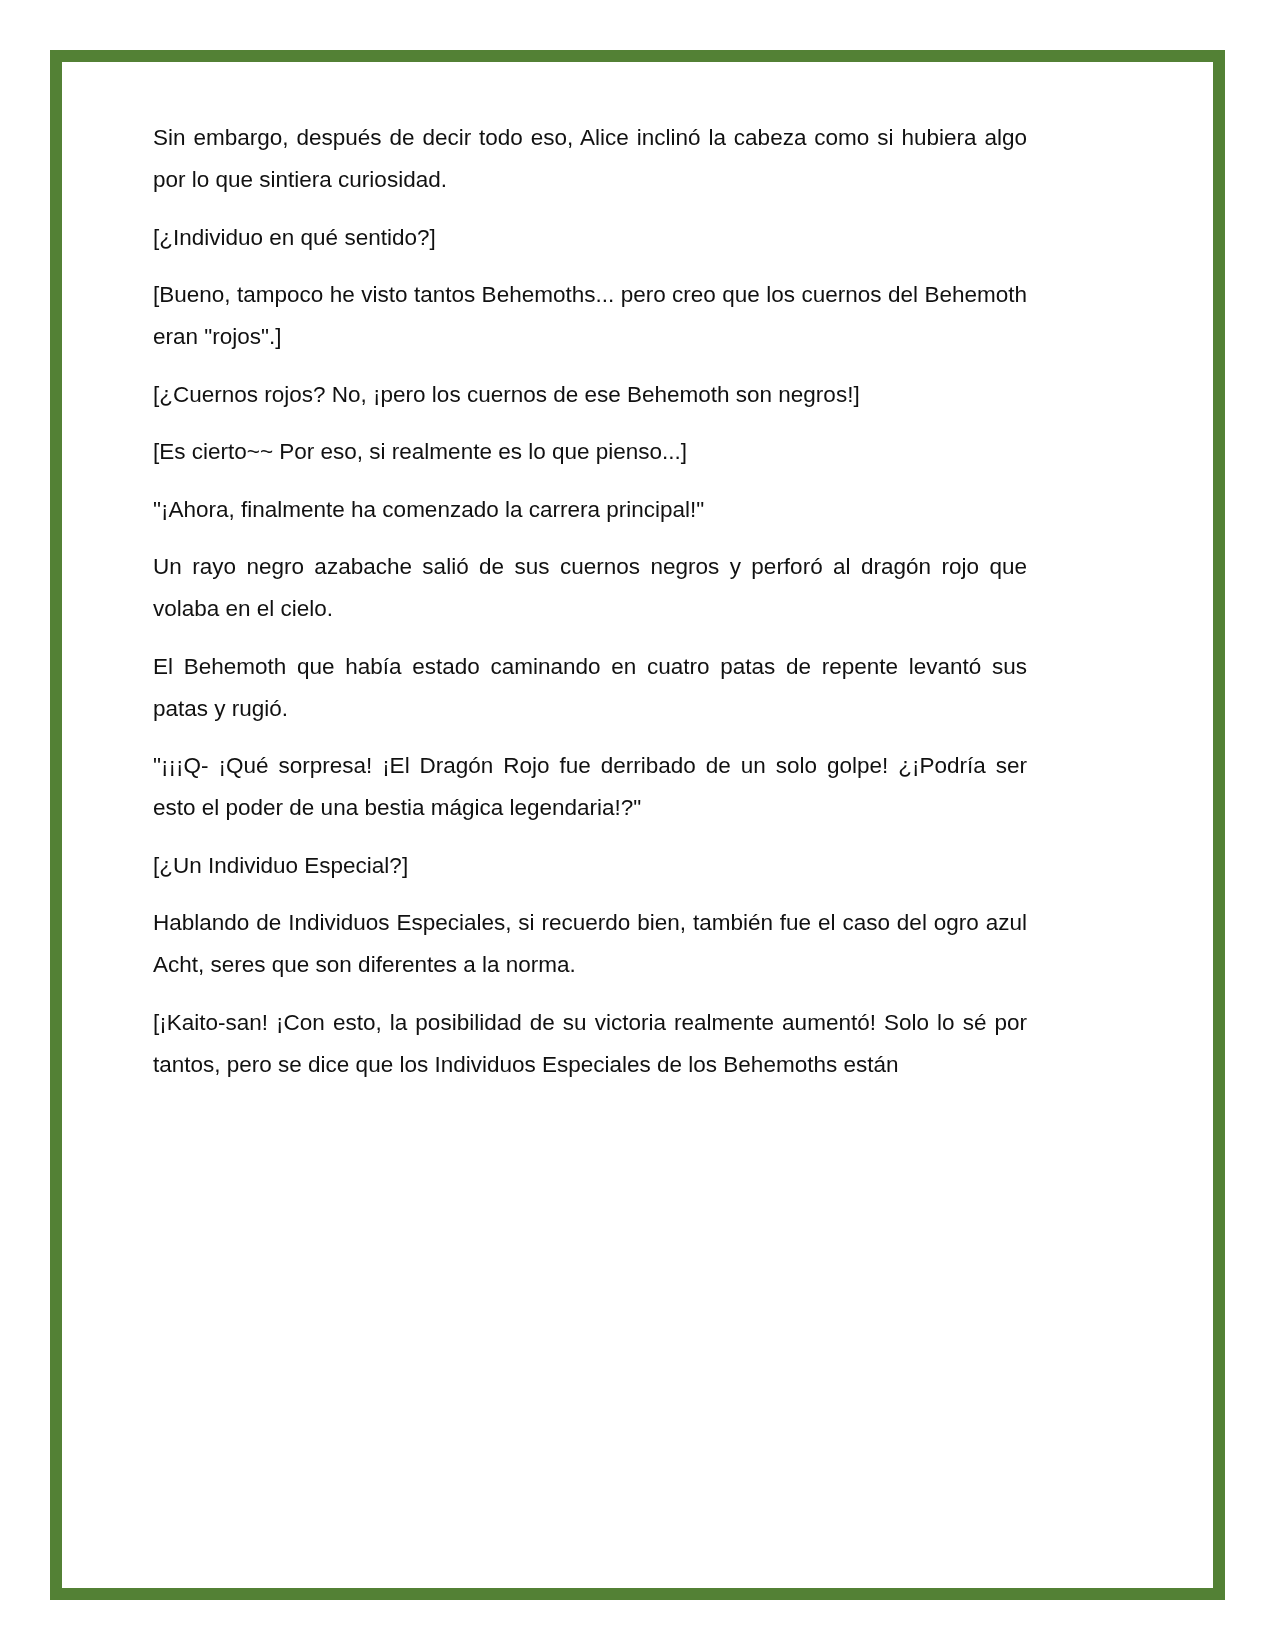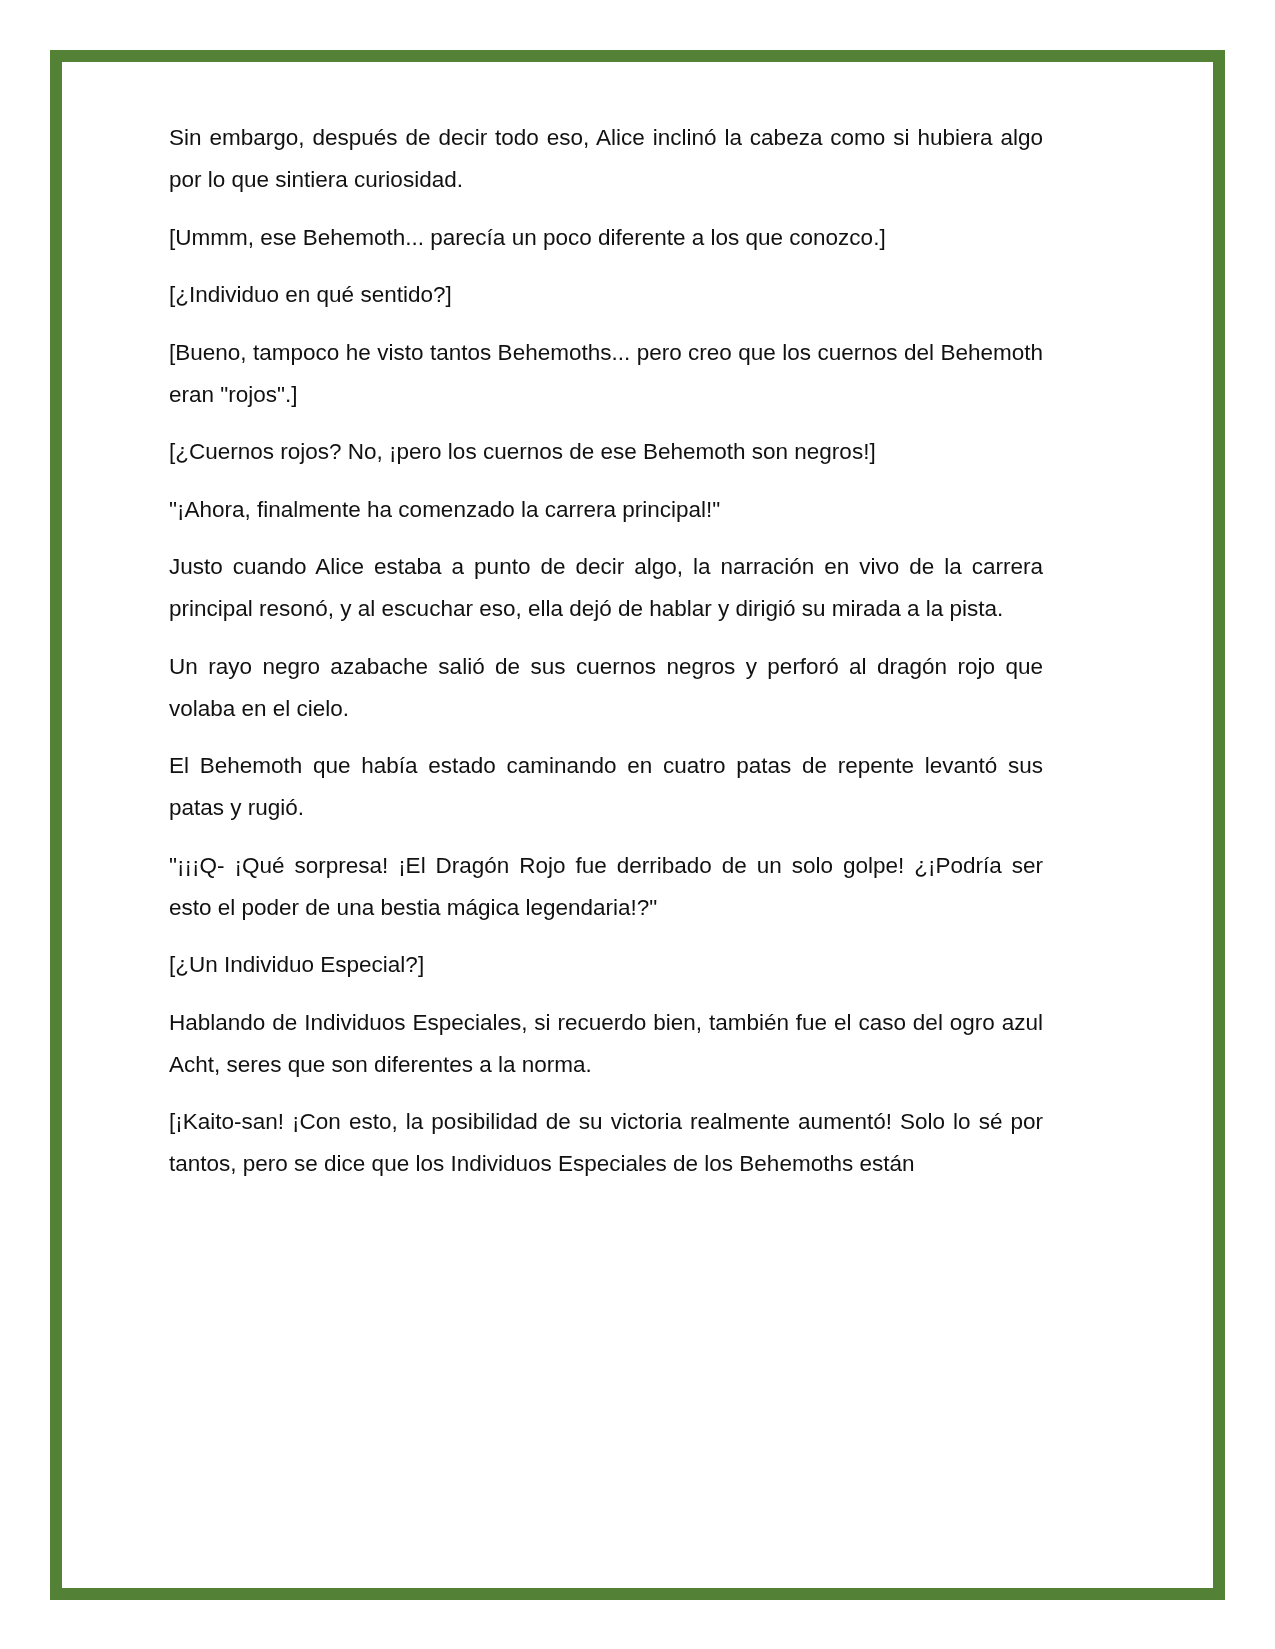--- a/index.html
+++ b/index.html
@@ -7,42 +7,41 @@
     .page-frame {
       position: absolute;
       left: 50px; top: 50px;
       width: 1175px; height: 1550px;
       box-sizing: border-box;
       border: 12px solid #538135;
       background: #ffffff;
     }
     .content {
       position: absolute;
-      left: 169px; top: 117px;
+      left: 153px; top: 117px;
       width: 874px;
       font-family: "Liberation Sans", sans-serif;
       font-size: 22.5px;
       line-height: 42px;
       color: #111111;
       text-align: justify;
     }
     .content p { margin: 0 0 15.5px 0; }
   </style>
 </head>
 <body>
 
 <div class="page-frame"></div>
 
 <div class="content">
   <p>Sin embargo, después de decir todo eso, Alice inclinó la cabeza como si hubiera algo por lo que sintiera curiosidad.</p>
-  <p>[Ummm, ese Behemoth... parecía un poco diferente a los que conozco.]</p>
   <p>[¿Individuo en qué sentido?]</p>
   <p>[Bueno, tampoco he visto tantos Behemoths... pero creo que los cuernos del Behemoth eran "rojos".]</p>
   <p>[¿Cuernos rojos? No, ¡pero los cuernos de ese Behemoth son negros!]</p>
+  <p>[Es cierto~~ Por eso, si realmente es lo que pienso...]</p>
   <p>"¡Ahora, finalmente ha comenzado la carrera principal!"</p>
-  <p>Justo cuando Alice estaba a punto de decir algo, la narración en vivo de la carrera principal resonó, y al escuchar eso, ella dejó de hablar y dirigió su mirada a la pista.</p>
   <p>Un rayo negro azabache salió de sus cuernos negros y perforó al dragón rojo que volaba en el cielo.</p>
   <p>El Behemoth que había estado caminando en cuatro patas de repente levantó sus patas y rugió.</p>
   <p>"¡¡¡Q- ¡Qué sorpresa! ¡El Dragón Rojo fue derribado de un solo golpe! ¿¡Podría ser esto el poder de una bestia mágica legendaria!?"</p>
   <p>[¿Un Individuo Especial?]</p>
   <p>Hablando de Individuos Especiales, si recuerdo bien, también fue el caso del ogro azul Acht, seres que son diferentes a la norma.</p>
   <p>[¡Kaito-san! ¡Con esto, la posibilidad de su victoria realmente aumentó! Solo lo sé por tantos, pero se dice que los Individuos Especiales de los Behemoths están</p>
 </div>
 
 </body></html>

